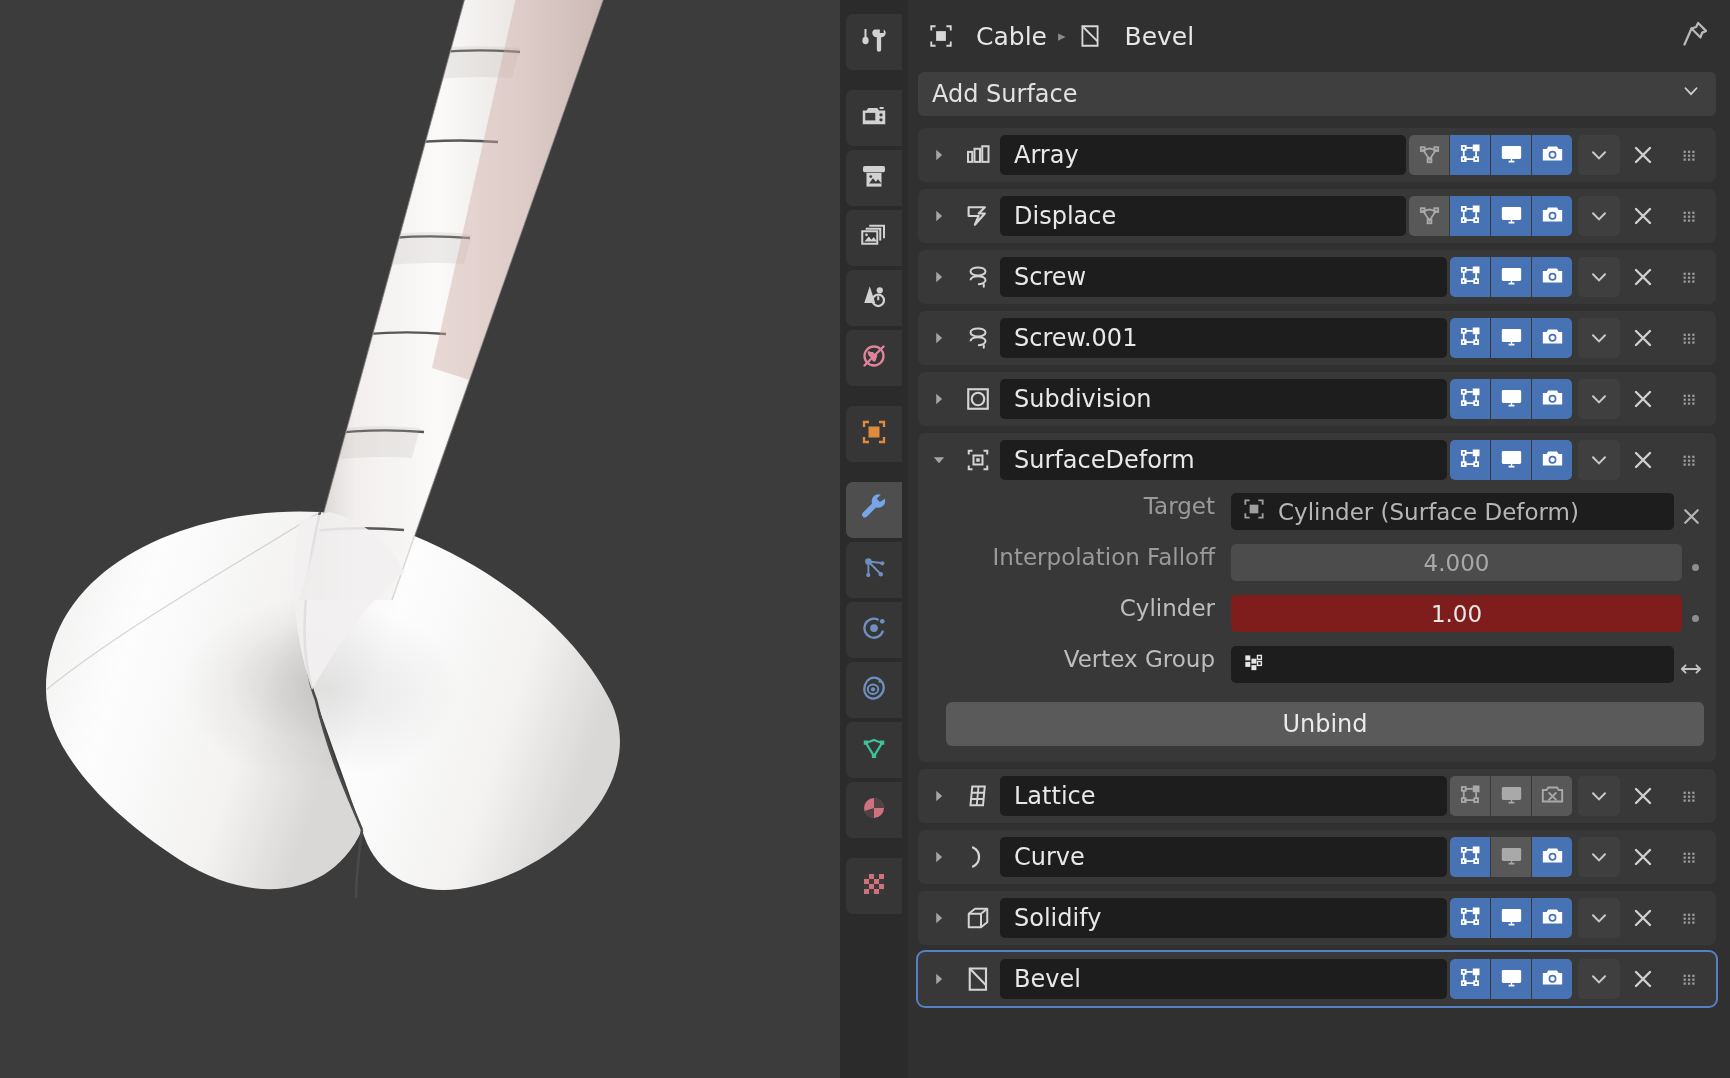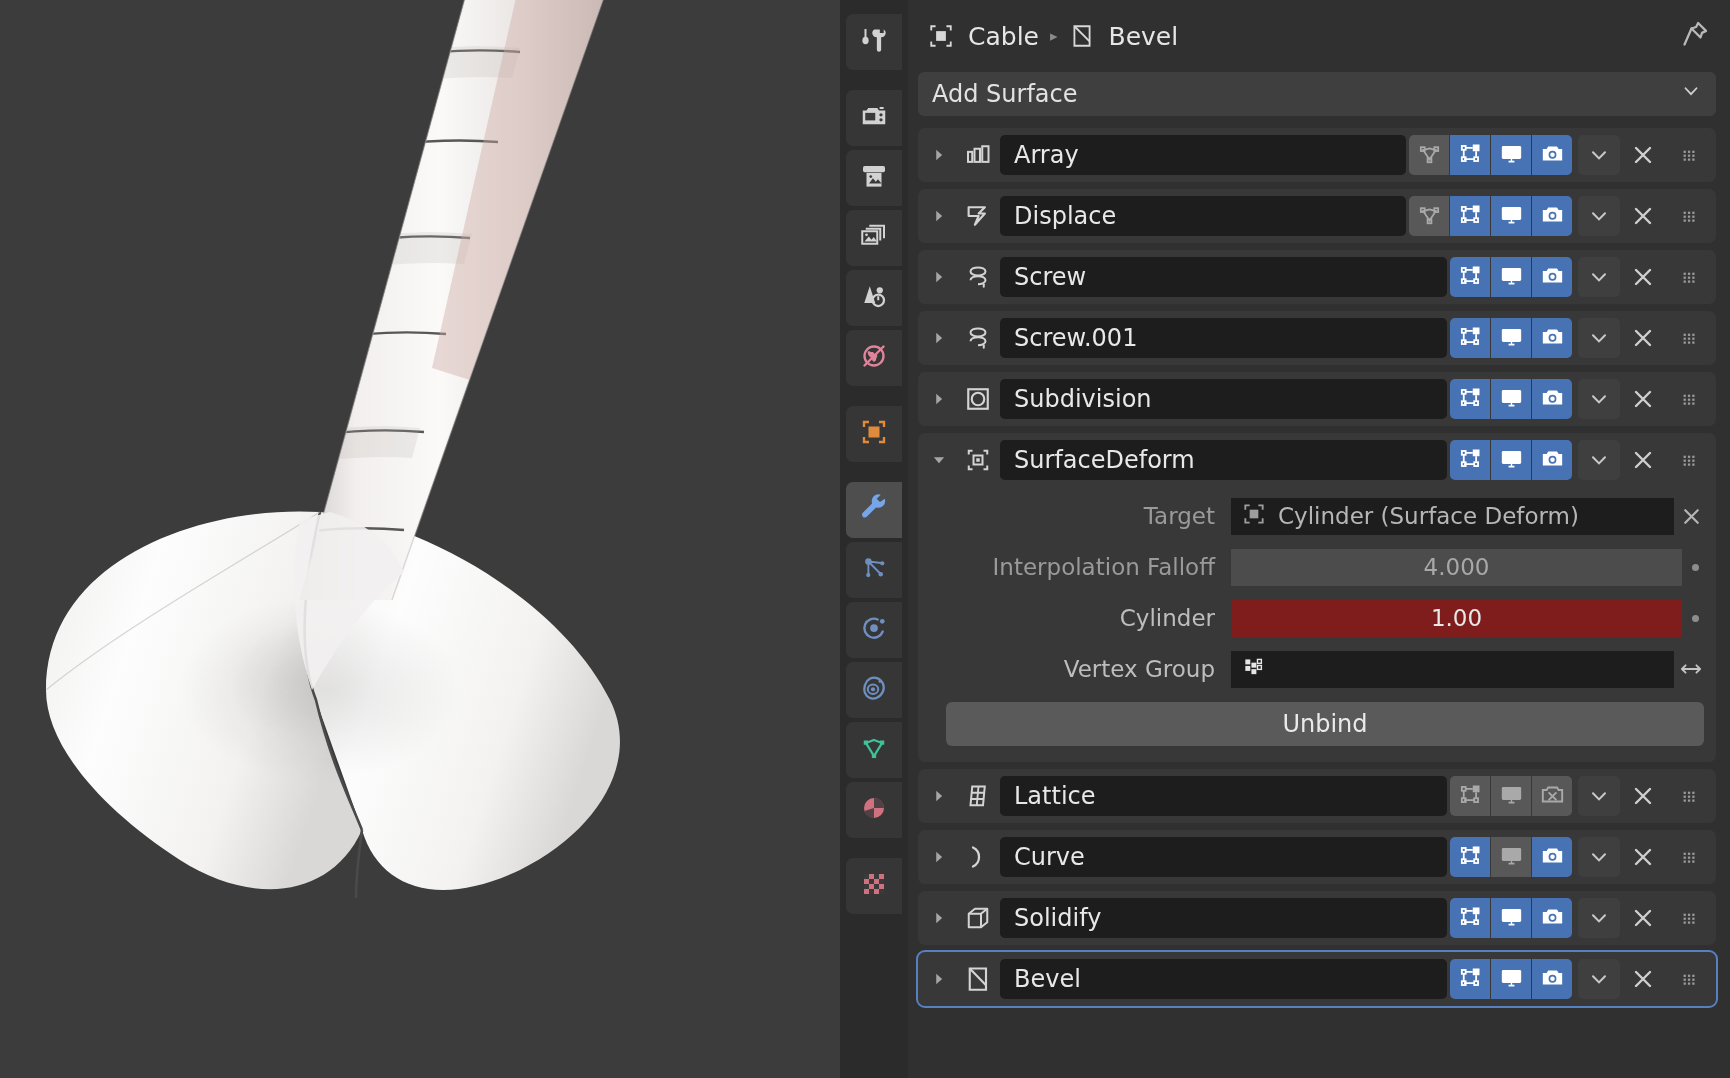--- a/index.html
+++ b/index.html
@@ -40,21 +40,21 @@
   #propsmain{
     flex:1; background:#303030; padding:0 14px 0 10px;
     display:flex; flex-direction:column; overflow:hidden;
   }
 
   
   #breadcrumb{
     height:72px; display:flex; align-items:center; gap:9px;
     padding-left:10px; position:relative;
   }
-  #breadcrumb .crumb{ display:flex; align-items:center; gap:14px; }
+  #breadcrumb .crumb{ display:flex; align-items:center; gap:22px; }
   #breadcrumb .crumb span{ font-size:25px; color:#e6e6e6; }
   #breadcrumb .sep{ color:#8b8b8b; font-size:15px; margin:0 2px; }
   #pin{ position:absolute; right:6px; top:50%; transform:translateY(-50%); cursor:pointer; }
 
   
   #addmod{
     height:44px; background:#3f3f3f; border-radius:6px;
     display:flex; align-items:center; padding:0 14px;
     font-size:24px; color:#e2e2e2; position:relative; cursor:pointer;
     margin-bottom:12px;
@@ -91,28 +91,28 @@
   .tg.last{ border-radius:0 5px 5px 0; }
   .mod-drop{
     width:42px; height:40px; margin-left:6px; background:#3f3f3f; border-radius:5px;
     display:flex; align-items:center; justify-content:center; cursor:pointer;
   }
   .mod-x{ width:46px; display:flex; align-items:center; justify-content:center; cursor:pointer; }
   .mod-grip{ width:46px; display:flex; align-items:center; justify-content:center; cursor:grab; }
 
   
   .mod-body{ padding:10px 4px 8px 4px; }
-  .prow{ display:flex; align-items:center; height:46px; margin-bottom:5px; }
+  .prow{ display:flex; height:46px; margin-bottom:5px; }
   .plabel{
     width:305px; flex:0 0 305px; text-align:right; padding-right:16px;
     font-size:23px; color:#bdbdbd;
   }
   .plabel.dim{ color:#9a9a9a; }
   .pfield{
-    flex:1; height:37px; border-radius:0; display:flex; align-items:center;
+    flex:1; height:37px; border-radius:5px; display:flex; align-items:center;
     position:relative; cursor:pointer; min-width:0;
   }
   .pfield.obj{ background:#1d1d1d; padding-left:10px; gap:11px; }
   .pfield.num{ background:#7f1d1d; justify-content:center; }
   .pfield.num.dimv{ background:#4c4c4c; }
   .pfield.num span{ font-size:23px; color:#e7e7e7; }
   .pfield.num.dimv span{ color:#a8a8a8; }
   .pfield.obj span{ font-size:23px; color:#b6b6b6; }
   .pfield.vg{ background:#1d1d1d; padding-left:10px; gap:10px; }
   .fx{ width:34px; display:flex; align-items:center; justify-content:center; cursor:pointer; }

